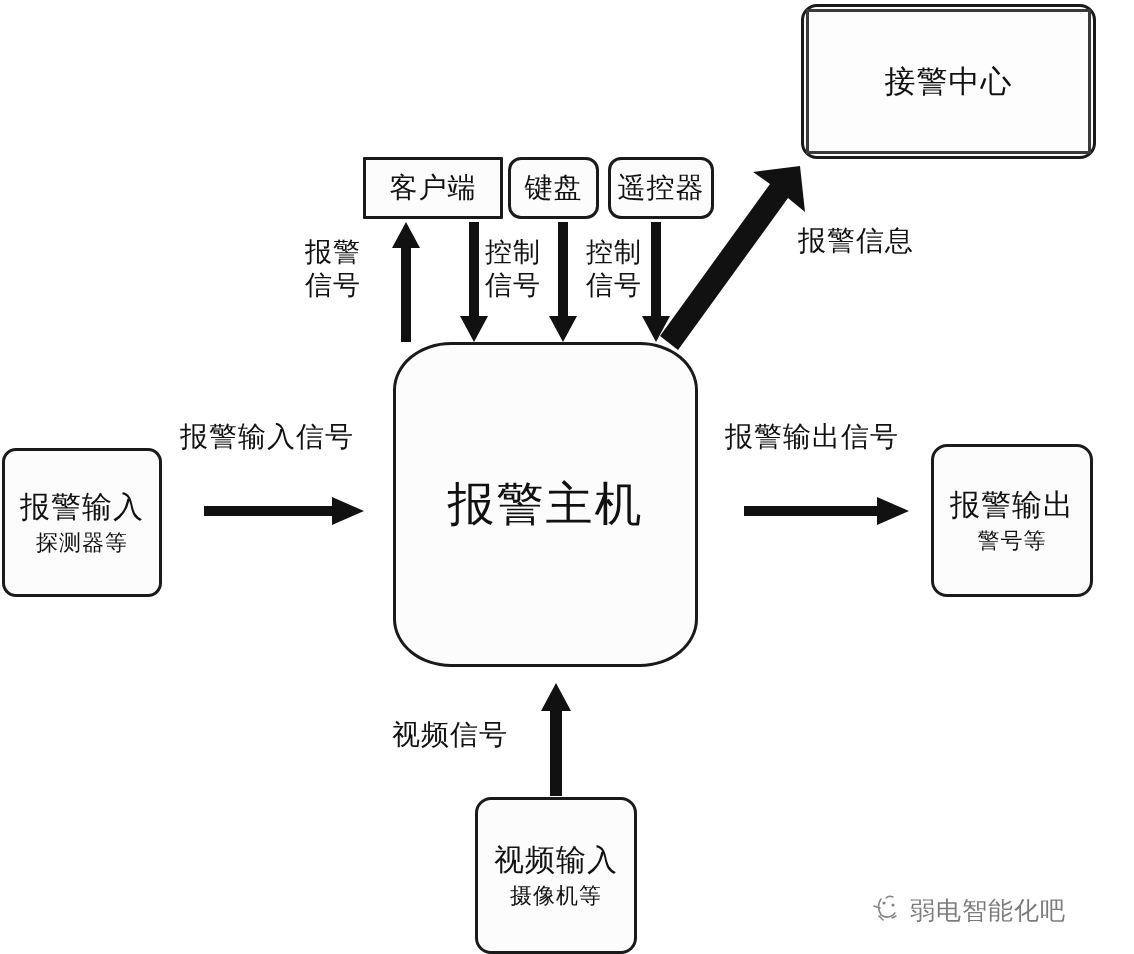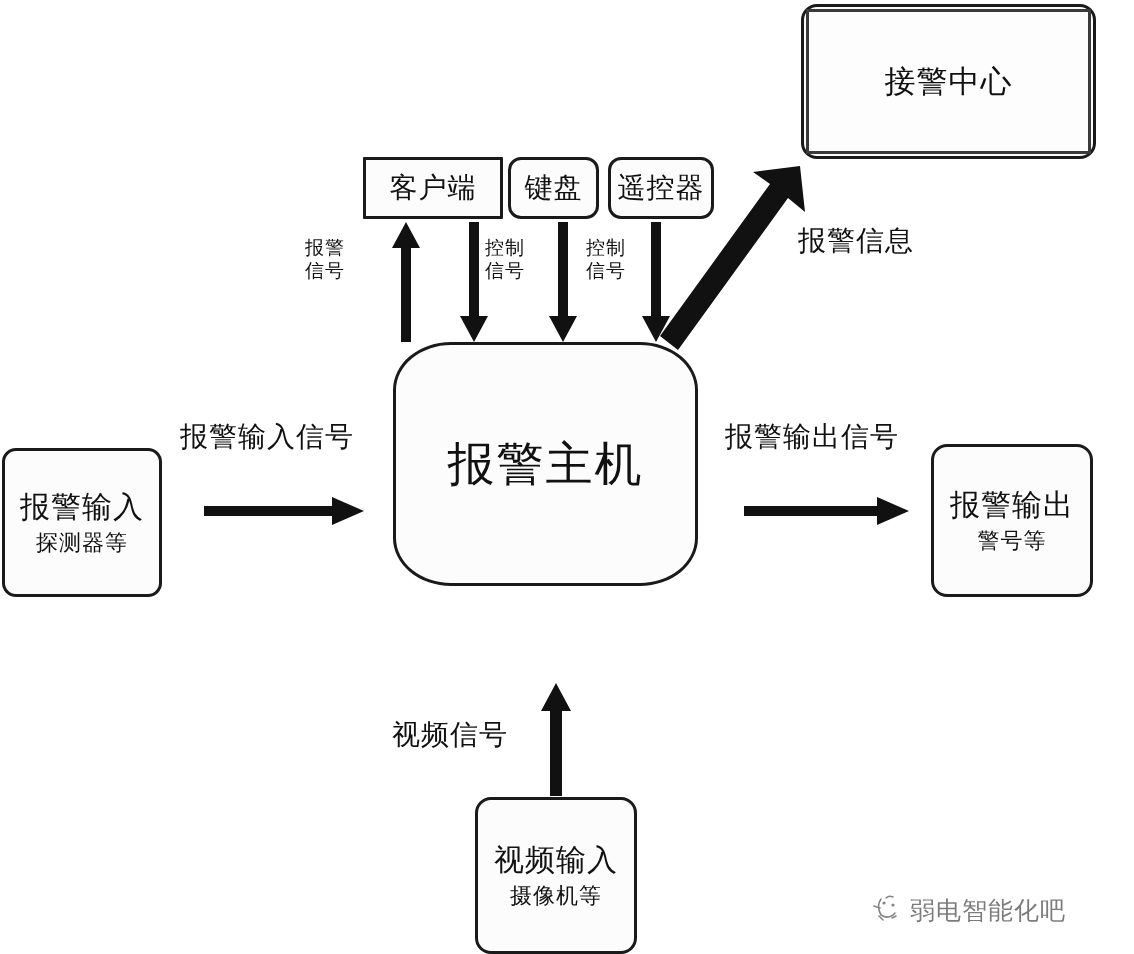--- a/index.html
+++ b/index.html
@@ -67,21 +67,21 @@
   #node-remote {
     left: 608px; top: 157px; width: 106px; height: 62px;
     border-radius: 13px;
     align-items: center;
   }
   #node-client .title, #node-keyboard .title, #node-remote .title {
     font-size: 28px;
   }
 
   #node-host {
-    left: 393px; top: 342px; width: 305px; height: 244px;
+    left: 393px; top: 342px; width: 305px; height: 325px;
     border-radius: 58px / 48px;
     border-width: 3px;
   }
   #node-host .title {
     font-size: 47px;
     letter-spacing: 2px;
   }
 
   #node-alarm-in {
     left: 2px; top: 448px; width: 160px; height: 149px;
@@ -96,21 +96,21 @@
     border-radius: 16px;
   }
 
   
   .arrow { position: absolute; }
   .arrow svg { display: block; overflow: visible; }
 
   
   .label {
     position: absolute;
-    font-size: 19px;
+    font-size: 27px;
     line-height: 1.22;
     letter-spacing: 1px;
     white-space: pre-line;
     color: #111111;
   }
   #label-alarm-signal { left: 305px; top: 236px; }
   #label-ctrl-1 { left: 485px; top: 236px; }
   #label-ctrl-2 { left: 586px; top: 236px; }
   #label-alarm-info { left: 798px; top: 224px; font-size: 28px; }
   #label-alarm-in-signal { left: 180px; top: 420px; font-size: 28px; }

